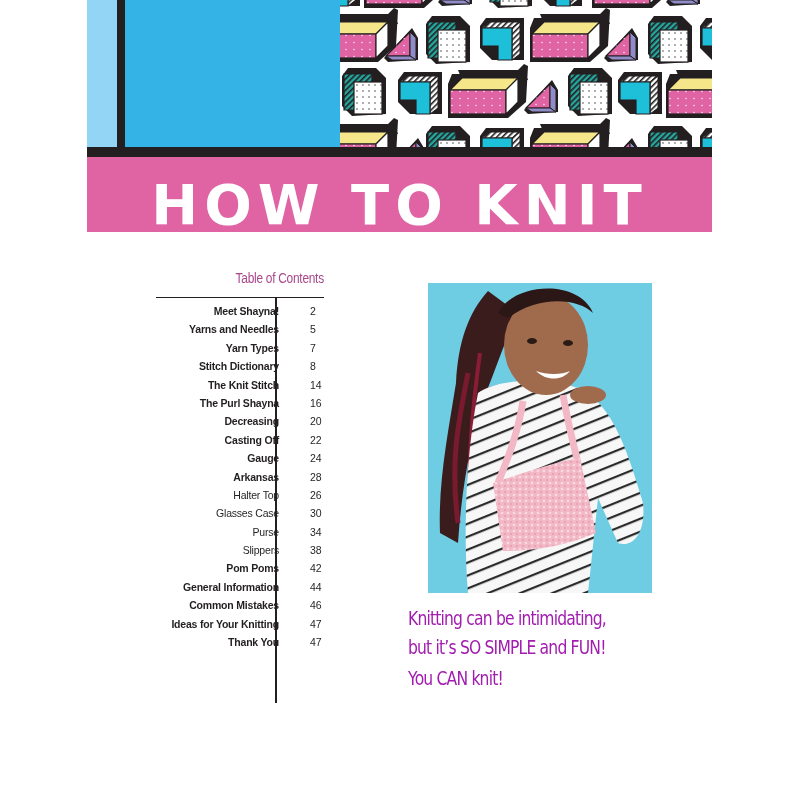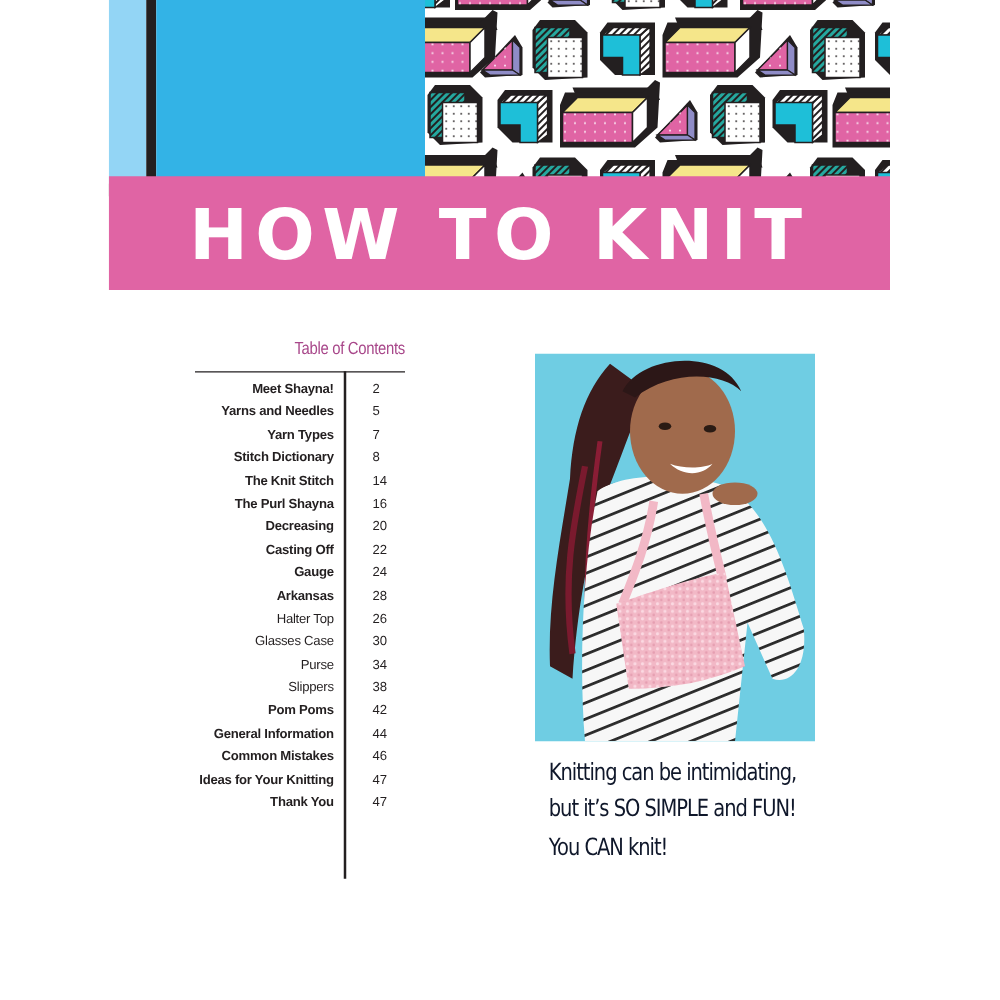--- a/index.html
+++ b/index.html
@@ -7,43 +7,43 @@
   .page { position: absolute; left: 0; top: 0; width: 800px; height: 800px; background: #ffffff; }
 
   
   .hdr { position: absolute; left: 87px; top: 0; width: 625px; height: 232px; overflow: hidden; }
   .panel-light { position: absolute; left: 0; top: 0; width: 30px; height: 147px; background: #93d5f5; }
   .panel-div1 { position: absolute; left: 30px; top: 0; width: 8px; height: 147px; background: #231f20; }
   .panel-blue { position: absolute; left: 38px; top: 0; width: 215px; height: 147px; background: #33b3e6; }
   .pattern { position: absolute; left: 253px; top: 0; width: 372px; height: 147px; background: #ffffff; overflow: hidden; }
   .pattern svg { display: block; }
   .black-bar { position: absolute; left: 0; top: 147px; width: 625px; height: 10px; background: #231f20; }
-  .title-band { position: absolute; left: 0; top: 141px; width: 625px; height: 93px; background: #e064a4;
+  .title-band { position: absolute; left: 0; top: 157px; width: 625px; height: 93px; background: #e064a4;
     display: flex; align-items: center; justify-content: center; }
   .title-text { color: #ffffff; font-family: "DejaVu Sans", sans-serif; font-weight: bold; font-size: 56px;
     letter-spacing: 6px; line-height: 1; margin-top: 2px; }
 
   
   .toc { position: absolute; left: 156px; top: 270px; width: 170px; }
   .toc-title { position: absolute; right: 2px; top: 0; color: #a8478a; font-family: "Liberation Sans Narrow", "Liberation Sans", sans-serif;
     font-size: 14px; letter-spacing: -0.3px; transform: scaleX(0.85); transform-origin: right center; white-space: nowrap; }
   .toc-rule { position: absolute; left: 0; top: 27px; width: 168px; height: 1px; background: #231f20; }
   .toc-vrule { position: absolute; left: 119px; top: 27px; width: 1.5px; height: 406px; background: #231f20; }
-  .toc-list { position: absolute; left: 4px; top: 32px; width: 170px; text-align: right; }
+  .toc-list { position: absolute; left: 16px; top: 32px; width: 170px; text-align: right; }
   .toc-row { position: relative; height: 18.4px; }
   .toc-label { position: absolute; right: 63px; top: 0; font-size: 10.5px; line-height: 18px; color: #231f20; white-space: nowrap;
     letter-spacing: -0.2px; }
   .toc-label.bold { font-weight: bold; }
   .toc-page { position: absolute; left: 138px; top: 0; font-size: 10.5px; line-height: 18px; color: #231f20; }
 
   
   .photo { position: absolute; left: 428px; top: 283px; width: 224px; height: 310px; background: #6fcde3; overflow: hidden; }
 
   
-  .tagline { position: absolute; left: 439px; top: 604px; width: 260px; color: #0f172a;
+  .tagline { position: absolute; left: 408px; top: 604px; width: 260px; color: #a21caf;
     font-family: "DejaVu Sans", sans-serif; font-size: 19px; line-height: 29px; letter-spacing: -1px; }
   .tagline div { transform: scaleX(0.82); transform-origin: left center; white-space: nowrap; }
 
   .footer { position: absolute; left: 0; top: 763px; width: 800px; text-align: center; color: #6d6e71; font-size: 8.5px; letter-spacing: -0.1px; }
 </style>
 </head>
 <body>
 
 <div class="page">
 

